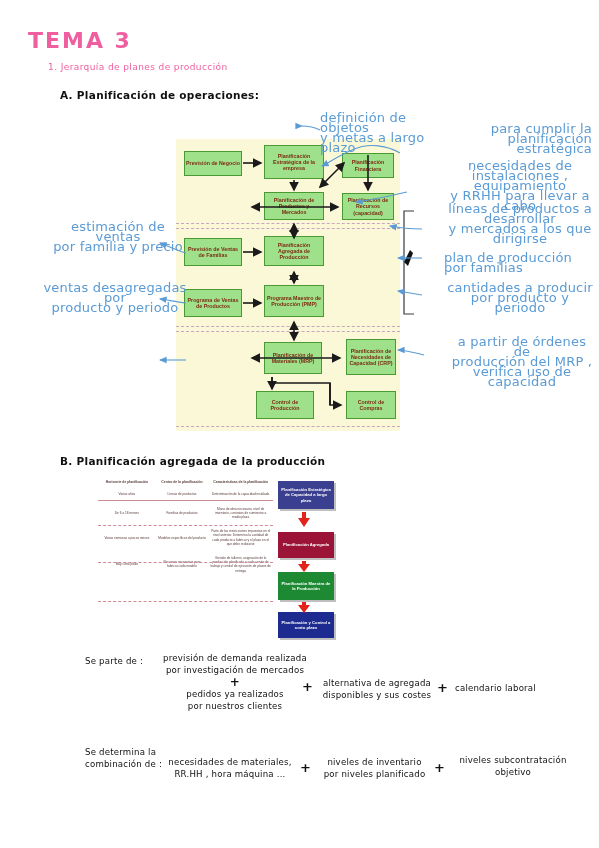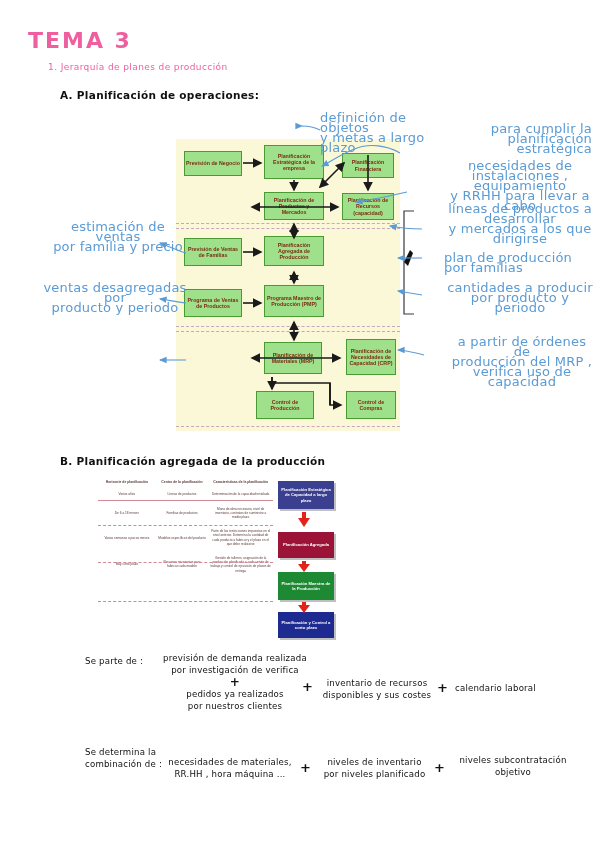--- a/index.html
+++ b/index.html
@@ -237,28 +237,28 @@
     <g fill="#e2231a">
       <path d="M302,512 l0,6 l-4,0 l6,9 l6,-9 l-4,0 l0,-6 z"></path>
       <path d="M302,561 l0,3 l-4,0 l6,8 l6,-8 l-4,0 l0,-3 z"></path>
       <path d="M302,602 l0,3 l-4,0 l6,8 l6,-8 l-4,0 l0,-3 z"></path>
     </g>
   </svg>
 
   <div class="bt" style="left:85px;top:656px;">Se parte de :</div>
   <div class="bt ctr" style="left:155px;top:653px;width:160px;">
     <div>previsión de demanda realizada</div>
-    <div>por investigación de verifica</div>
+    <div>por investigación de mercados</div>
     <div style="font-size:12px;font-weight:700;line-height:13px;">+</div>
     <div>pedidos ya realizados</div>
     <div>por nuestros clientes</div>
   </div>
   <div class="plus" style="left:302px;top:679px;">+</div>
   <div class="bt ctr" style="left:318px;top:678px;width:118px;">
-    <div>inventario de recursos</div>
+    <div>alternativa de agregada</div>
     <div>disponibles y sus costes</div>
   </div>
   <div class="plus" style="left:437px;top:680px;">+</div>
   <div class="bt" style="left:455px;top:683px;">calendario laboral</div>
 
   <div class="bt" style="left:85px;top:747px;width:80px;">
     <div>Se determina la</div>
     <div>combinación de :</div>
   </div>
   <div class="bt ctr" style="left:165px;top:757px;width:130px;">

